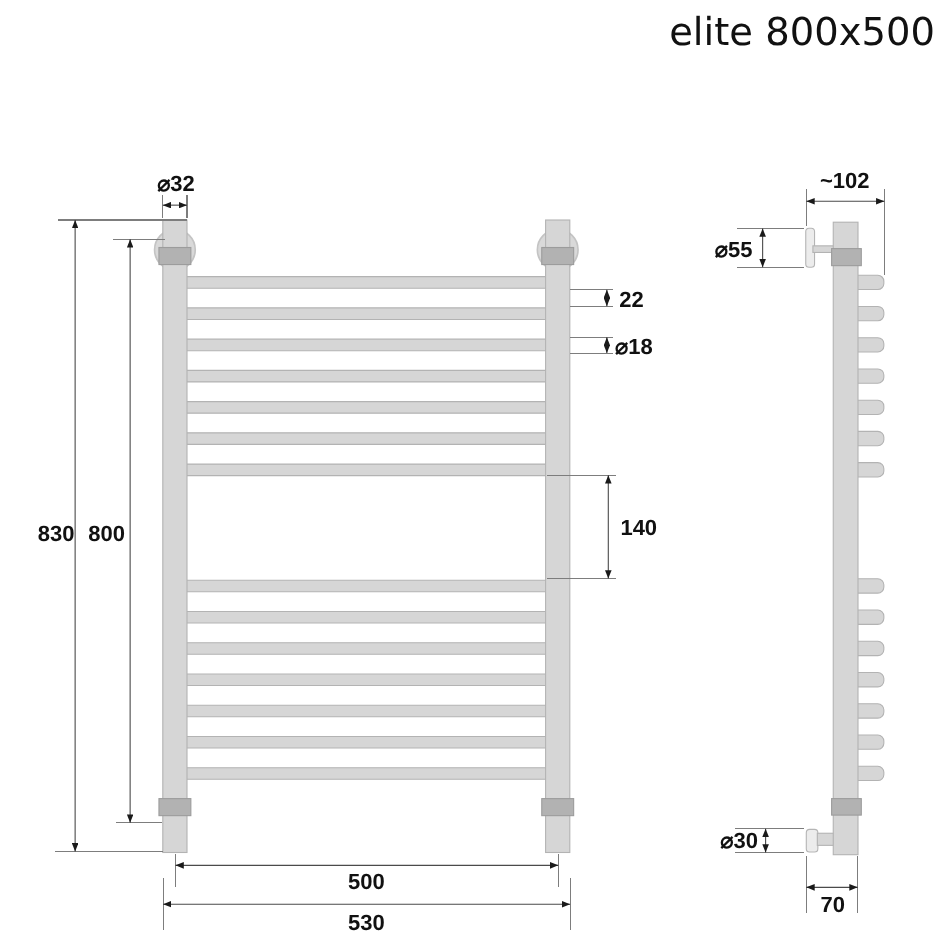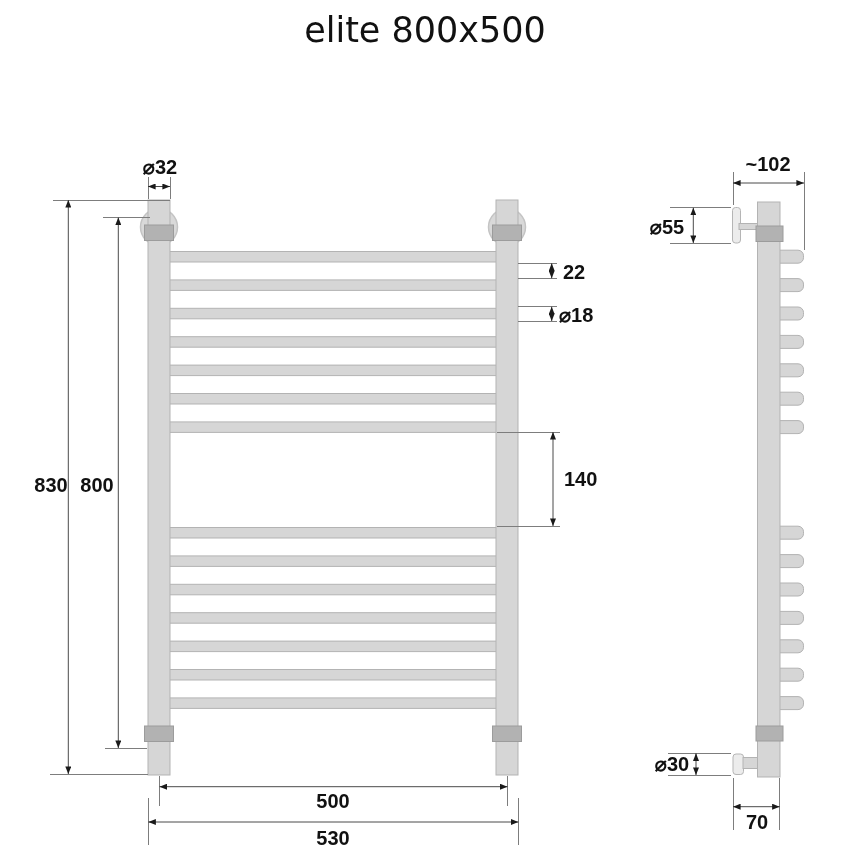--- a/index.html
+++ b/index.html
@@ -1,18 +1,18 @@
 <!DOCTYPE html>
 <html><head>
 <meta charset="utf-8">
 <style>
   html,body{margin:0;padding:0;background:#ffffff;}
   .canvas{position:relative;width:850px;height:850px;background:#ffffff;overflow:hidden;
           font-family:"Liberation Sans",sans-serif;}
-  .title{position:absolute;top:10px;left:0;width:850px;text-align:center;
+  .title{position:absolute;top:10px;left:0;width:850px;text-align:right;
          font-family:"DejaVu Sans","Liberation Sans",sans-serif;
          font-size:35px;font-weight:400;color:#111;letter-spacing:0px;}
   svg{position:absolute;left:0;top:0;}
   .tube{fill:#d6d6d6;stroke:#b3b3b3;stroke-width:1;}
   .plate{fill:#ececec;stroke:#b5b5b5;stroke-width:1;}
   .collar{fill:#b2b2b2;stroke:#9c9c9c;stroke-width:1;}
   .bracket-circle{fill:#d9d9d9;stroke:#c4c4c4;stroke-width:1.5;}
   .ext{stroke:#7d7d7d;stroke-width:1;fill:none;shape-rendering:crispEdges;}
   .dim{stroke:#4a4a4a;stroke-width:1;fill:none;}
   .dim-label{font-family:"Liberation Sans",sans-serif;font-size:20px;font-weight:bold;fill:#111;}

